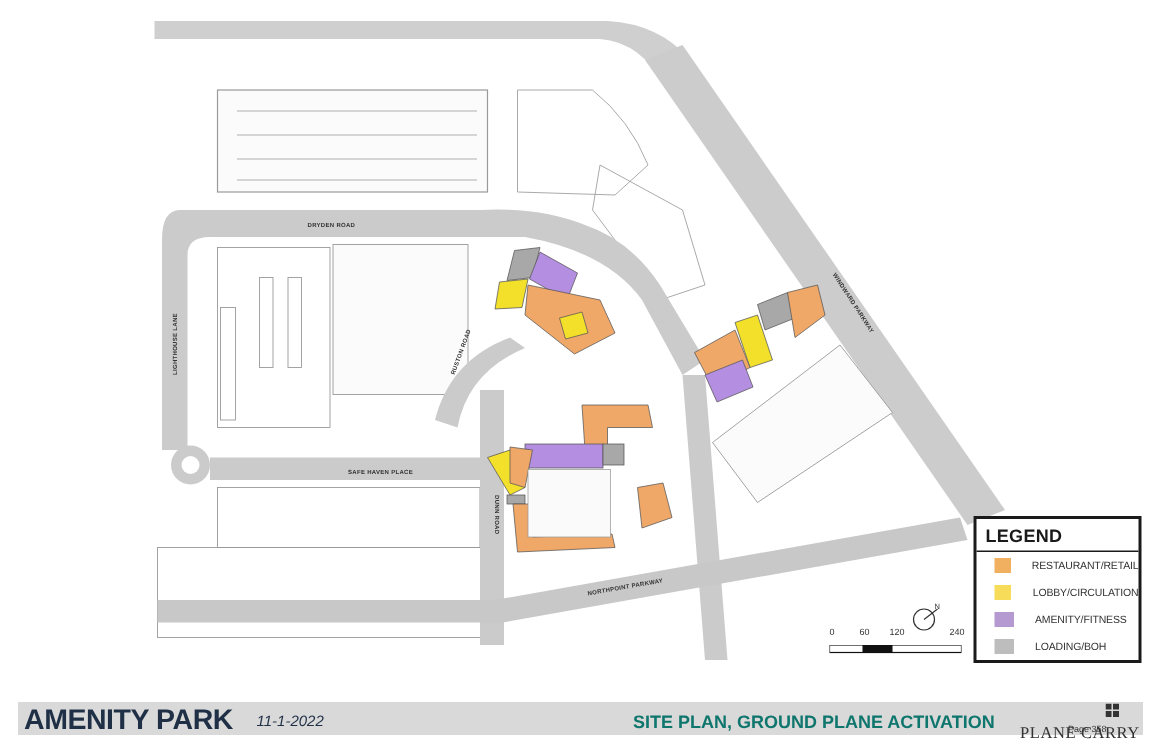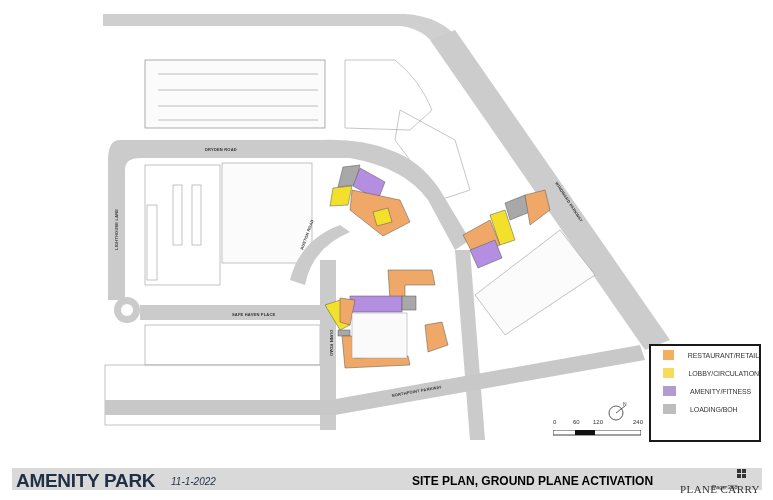--- a/index.html
+++ b/index.html
@@ -9,21 +9,21 @@
   .legend-title { font-weight:bold; font-size:12px; color:#1a1a1a; padding:4px 6px 3px 6px; border-bottom:1px solid #1a1a1a; letter-spacing:0.2px; }
   .legend-row { display:flex; align-items:center; height:18px; padding-left:12px; }
   .swatch { width:13px; height:10px; margin-right:14px; }
   .legend-label { font-size:7px; color:#333; letter-spacing:-0.1px; }
   .scalebar { position:absolute; left:553px; top:430px; width:88px; height:8px; }
   .scale-tick { position:absolute; top:-11px; font-size:6px; color:#333; }
   .north { position:absolute; left:607px; top:400px; width:22px; height:22px; }
   .titlebar { position:absolute; left:12px; top:468px; width:750px; height:22px; background:#d9d9d9; }
   .proj-name { position:absolute; left:16px; top:470px; font-size:19px; font-weight:bold; color:#1f3046; letter-spacing:-0.3px; }
   .date { position:absolute; left:171px; top:476px; font-size:10px; color:#1f3046;font-style:italic; }
-  .sheet-title { position:absolute; left:412px; top:474px; font-size:12px; font-weight:bold; color:#000000;text-align:center; }
+  .sheet-title { position:absolute; left:422px; top:474px; font-size:12px; font-weight:bold; color:#0f766e;text-align:center; }
   .firm { position:absolute; left:680px; top:483px; font-family:"Liberation Serif", serif; font-size:11px; color:#333; letter-spacing:0.4px; }
   .page { position:absolute; left:712px; top:484px; font-size:6px; color:#333; }
   .logo { position:absolute; left:737px; top:469px; width:10px; height:10px; }
   .road-label { font-family:"Liberation Sans", sans-serif; font-size:4px; font-weight:bold; fill:#333; letter-spacing:0.2px; }
 </style>
 </head>
 <body>
 
 <svg id="plan" viewBox="0 0 773 460" xmlns="http://www.w3.org/2000/svg">
 
@@ -113,20 +113,21 @@
     <polygon points="340,298 355,300 350,325 340,322" fill="#f0a868"></polygon>
     <rect x="338" y="330" width="12" height="6" fill="#a8a8a8"></rect>
     <polygon points="342,336 355,336 355,358 408,356 410,365 345,368" fill="#f0a868"></polygon>
     <polygon points="425,325 442,322 448,345 428,352" fill="#f0a868"></polygon>
   </g>
 
   <rect x="352" y="313" width="55" height="45" fill="#fafafa" stroke="#999" stroke-width="0.5"></rect>
 </svg>
 
 <div class="legend">
+  <div class="legend-title">LEGEND</div>
   <div class="legend-row">
     <span class="swatch" style="background:#f0b060"></span>
     <span class="legend-label">RESTAURANT/RETAIL</span>
   </div>
   <div class="legend-row">
     <span class="swatch" style="background:#f7dc5a"></span>
     <span class="legend-label">LOBBY/CIRCULATION</span>
   </div>
   <div class="legend-row">
     <span class="swatch" style="background:#b49ad0"></span>

